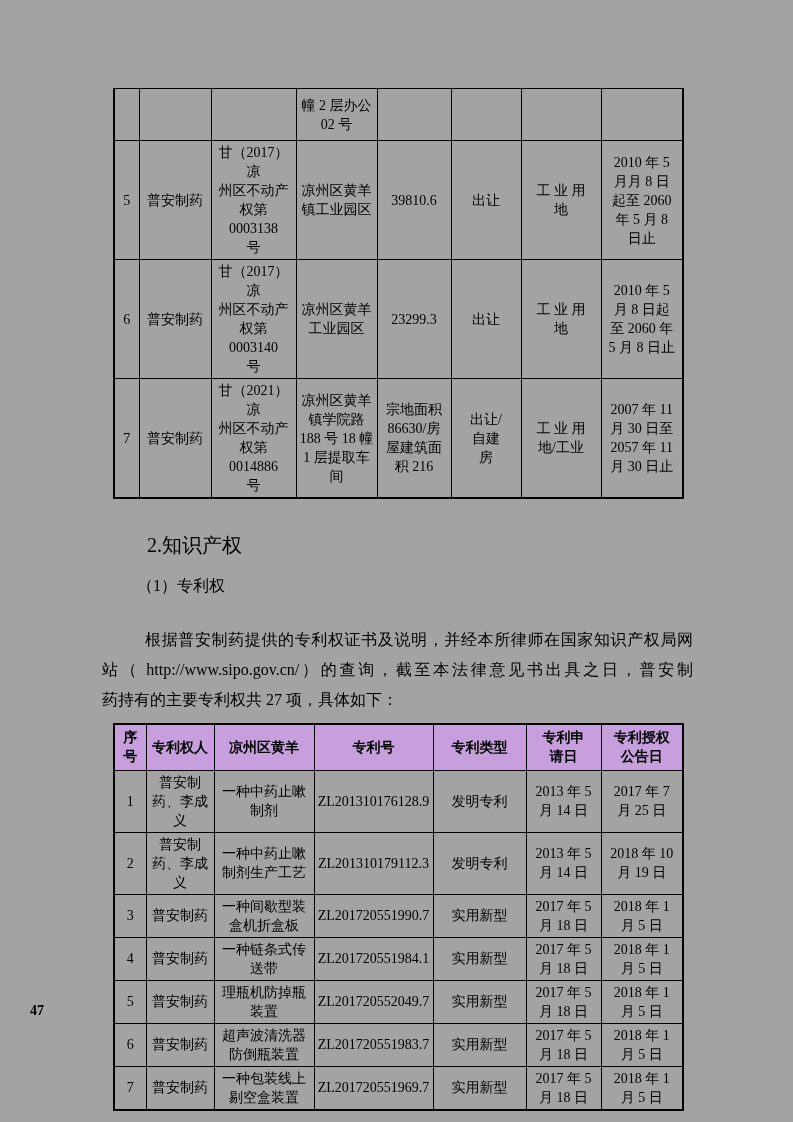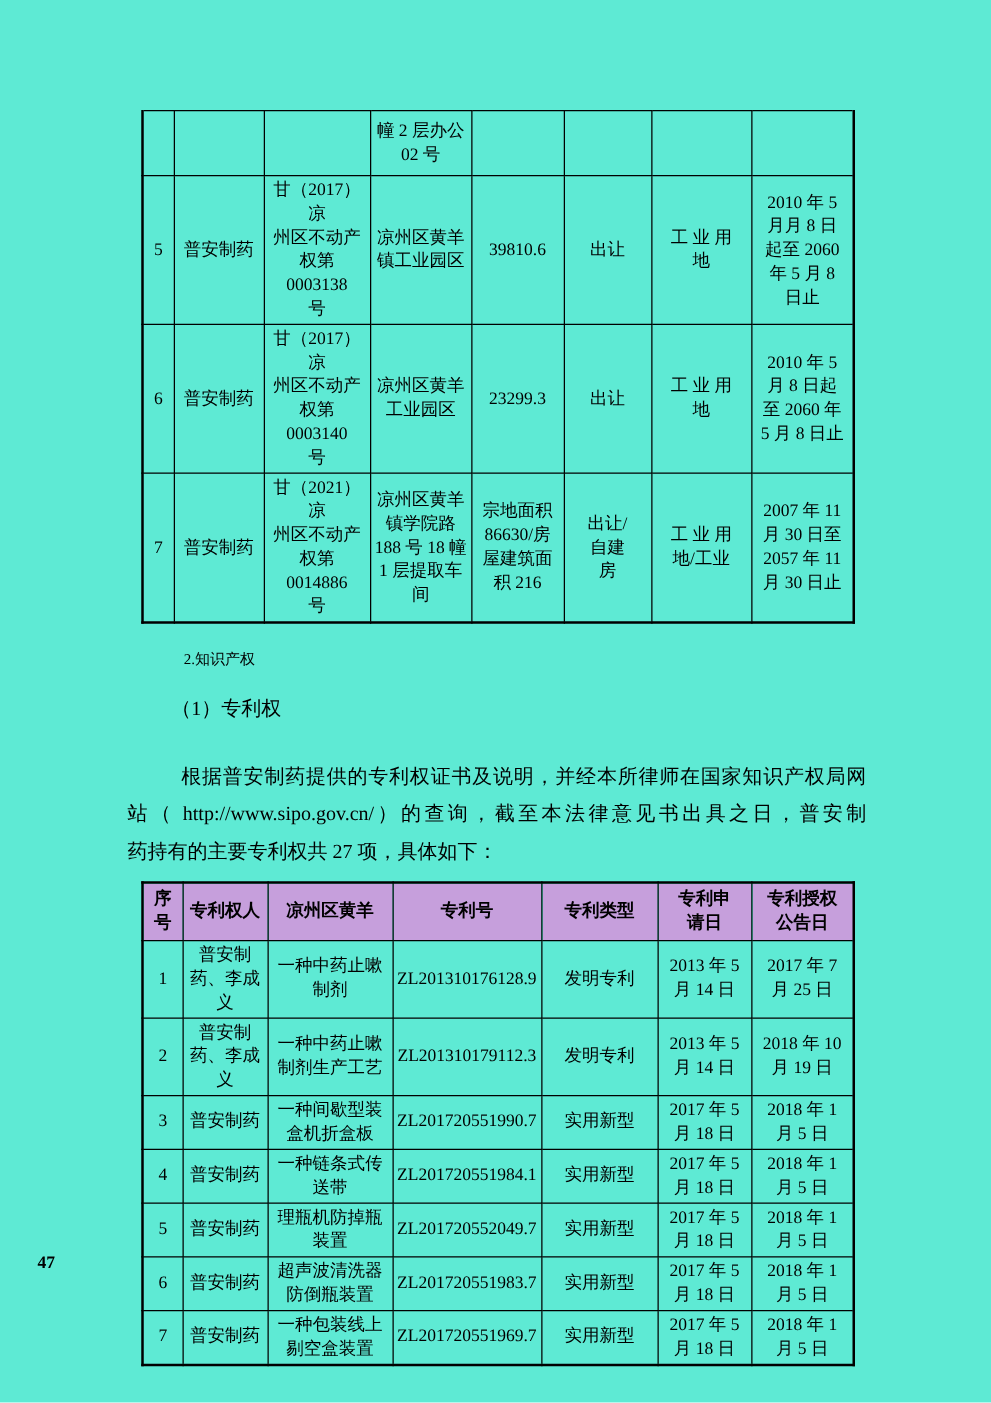--- a/index.html
+++ b/index.html
@@ -1,19 +1,19 @@
 <!DOCTYPE html>
 <html><head>
 <meta charset="utf-8">
 <style>
   html,body{margin:0;padding:0;background:#ffffff;}
   .page{
     position:relative;
     width:793px;height:1122px;
-    background:#5eead4;
+    background:#a3a3a3;
     font-family:"Liberation Serif","DejaVu Serif",serif;
     color:#000;
     overflow:hidden;
   }
   .content{position:absolute;left:102px;top:88px;width:591px;}
 
   table{
     border-collapse:collapse;
     table-layout:fixed;
     margin-left:11px;
@@ -38,21 +38,21 @@
     line-height:19px;
   }
   tr.h52{height:52px;}
   tr.h96{height:96px;}
   tr.h80{height:80px;}
   tr.h98{height:98px;}
   tr.h46{height:46px;}
   tr.h60{height:60px;}
   tr.h42{height:42px;}
 
-  .heading-1{margin:18px 0 0 45px;font-size:12px;line-height:20px;}
+  .heading-1{margin:36px 0 0 45px;font-size:20px;line-height:20px;}
   .heading-2{margin:21px 0 0 35px;font-size:16px;line-height:20px;}
   .para{margin-top:29px;font-size:16px;line-height:30px;}
   .para .l1{text-indent:43px;text-align:justify;text-align-last:justify;}
   .para .l2{text-align:justify;text-align-last:justify;}
   .para .l3{text-align:left;}
 
   .pageno{
     position:absolute;top:1003px;left:0;width:100%;
     font-weight:bold;font-size:14px;padding-left:30px;
   }

